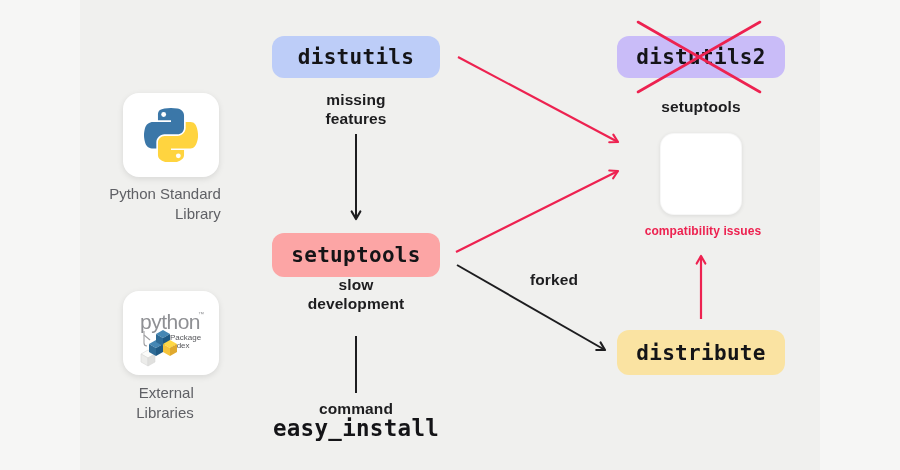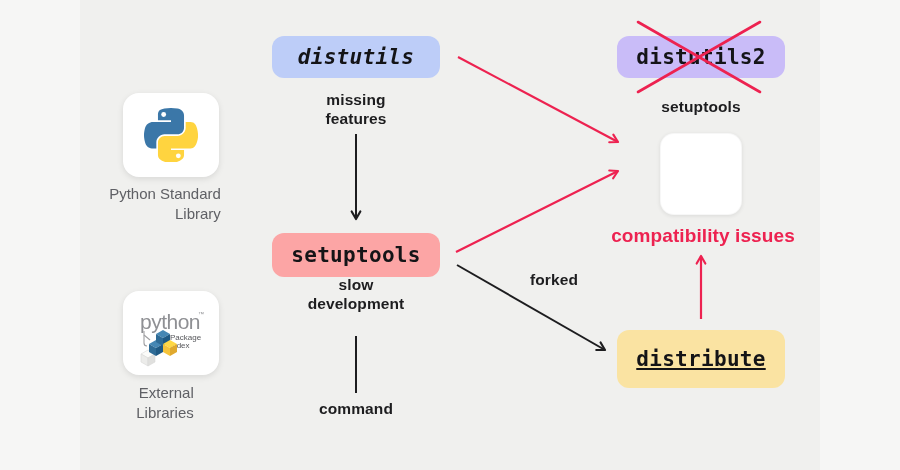--- a/index.html
+++ b/index.html
@@ -18,24 +18,24 @@
   #ah-black path { stroke:var(--ink); }
   #ah-red path { stroke:var(--red); }
 
   .node {
     position:absolute; z-index:3;
     display:flex; align-items:center; justify-content:center;
     border-radius:12px;
     font-family:"DejaVu Sans Mono", monospace;
     font-weight:700; font-size:21px; letter-spacing:.3px; color:#141417;
   }
-  #node-distutils  { left:272px; top:36px;  width:168px; height:42px;font-style:italic; }
+  #node-distutils  { left:272px; top:36px;  width:168px; height:42px; }
   #node-distutils2 { left:617px; top:36px;  width:168px; height:42px;text-align:right; }
   #node-setuptools { left:272px; top:233px; width:168px; height:44px; }
-  #node-distribute { left:617px; top:330px; width:168px; height:58px;text-decoration:underline; }
+  #node-distribute { left:617px; top:330px; width:168px; height:45px; }
 
   .white-box {
     position:absolute; left:660px; top:133px; width:80px; height:80px; z-index:2;
     background:#ffffff; border-radius:14px;
     box-shadow:0 1px 4px rgba(0,0,0,.09); border:1px solid rgba(0,0,0,.03);
   }
 
   .icon-card {
     position:absolute; width:96px; height:84px; z-index:2;
     background:#ffffff; border-radius:16px;
@@ -48,21 +48,21 @@
   .caption {
     position:absolute; z-index:4; transform:translateX(-50%);
     text-align:center; font-weight:700; font-size:15.5px; line-height:1.22;
     color:var(--ink); white-space:pre-line; letter-spacing:.1px;
   }
   #cap-missing   { left:356px; top:91px; }
   #cap-slow      { left:356px; top:276px; }
   #cap-abandoned { left:701px; top:98px; }
   #cap-forked    { left:554px; top:271px; }
   #cap-command   { left:356px; top:400px; }
-  #cap-compat    { left:703px; top:224px; color:var(--red); font-size:19px; }
+  #cap-compat    { left:703px; top:224px; color:var(--red); font-size:12px; }
 
   .mono-big {
     position:absolute; z-index:4; transform:translateX(-50%);
     left:356px; top:415px;
     font-family:"DejaVu Sans Mono", monospace; font-weight:700; font-size:22.5px;
     color:#141417; letter-spacing:.3px; white-space:nowrap;
   }
 
   .gray-label {
     position:absolute; z-index:2; transform:translateX(-50%);
@@ -114,20 +114,21 @@
   <div class="white-box"></div>
 
   <div class="caption" id="cap-missing">missing
 features</div>
   <div class="caption" id="cap-slow">slow
 development</div>
   <div class="caption" id="cap-abandoned">setuptools</div>
   <div class="caption" id="cap-forked">forked</div>
   <div class="caption" id="cap-compat">compatibility issues</div>
   <div class="caption" id="cap-command">command</div>
+  <div class="mono-big">easy_install</div>
 
   <div class="icon-card" id="card-python">
     <svg width="54" height="54" viewBox="0 0 111 111">
       <path fill="#3b77a8" d="M54.92 0c-4.58.02-8.96.41-12.81 1.09-11.35 2-13.41 6.2-13.41 13.93v10.21h26.81v3.4H18.64c-7.79 0-14.62 4.68-16.75 13.59-2.46 10.21-2.57 16.59 0 27.25 1.9 7.94 6.45 13.59 14.24 13.59h9.22v-12.24c0-8.85 7.66-16.66 16.75-16.66h26.78c7.45 0 13.4-6.13 13.4-13.61V15.02c0-7.26-6.12-12.71-13.4-13.93C64.27.32 59.5-.02 54.92 0z"></path>
       <path fill="#ffd43f" d="M85.64 28.66v11.91c0 9.23-7.83 17-16.75 17H42.11c-7.34 0-13.4 6.28-13.4 13.61v25.51c0 7.26 6.31 11.53 13.4 13.61 8.49 2.49 16.63 2.94 26.78 0 6.75-1.95 13.4-5.89 13.4-13.61V86.48H55.51v-3.4h40.18c7.79 0 10.69-5.43 13.4-13.59 2.8-8.4 2.68-16.48 0-27.25-1.92-7.75-5.6-13.59-13.4-13.59h-10.05z"></path>
       <circle cx="40.42" cy="13.3" r="5" fill="#ffffff"></circle>
       <circle cx="70.57" cy="98.36" r="5" fill="#ffffff"></circle>
     </svg>
   </div>
   <div class="gray-label" id="lbl-psl">Python Standard

